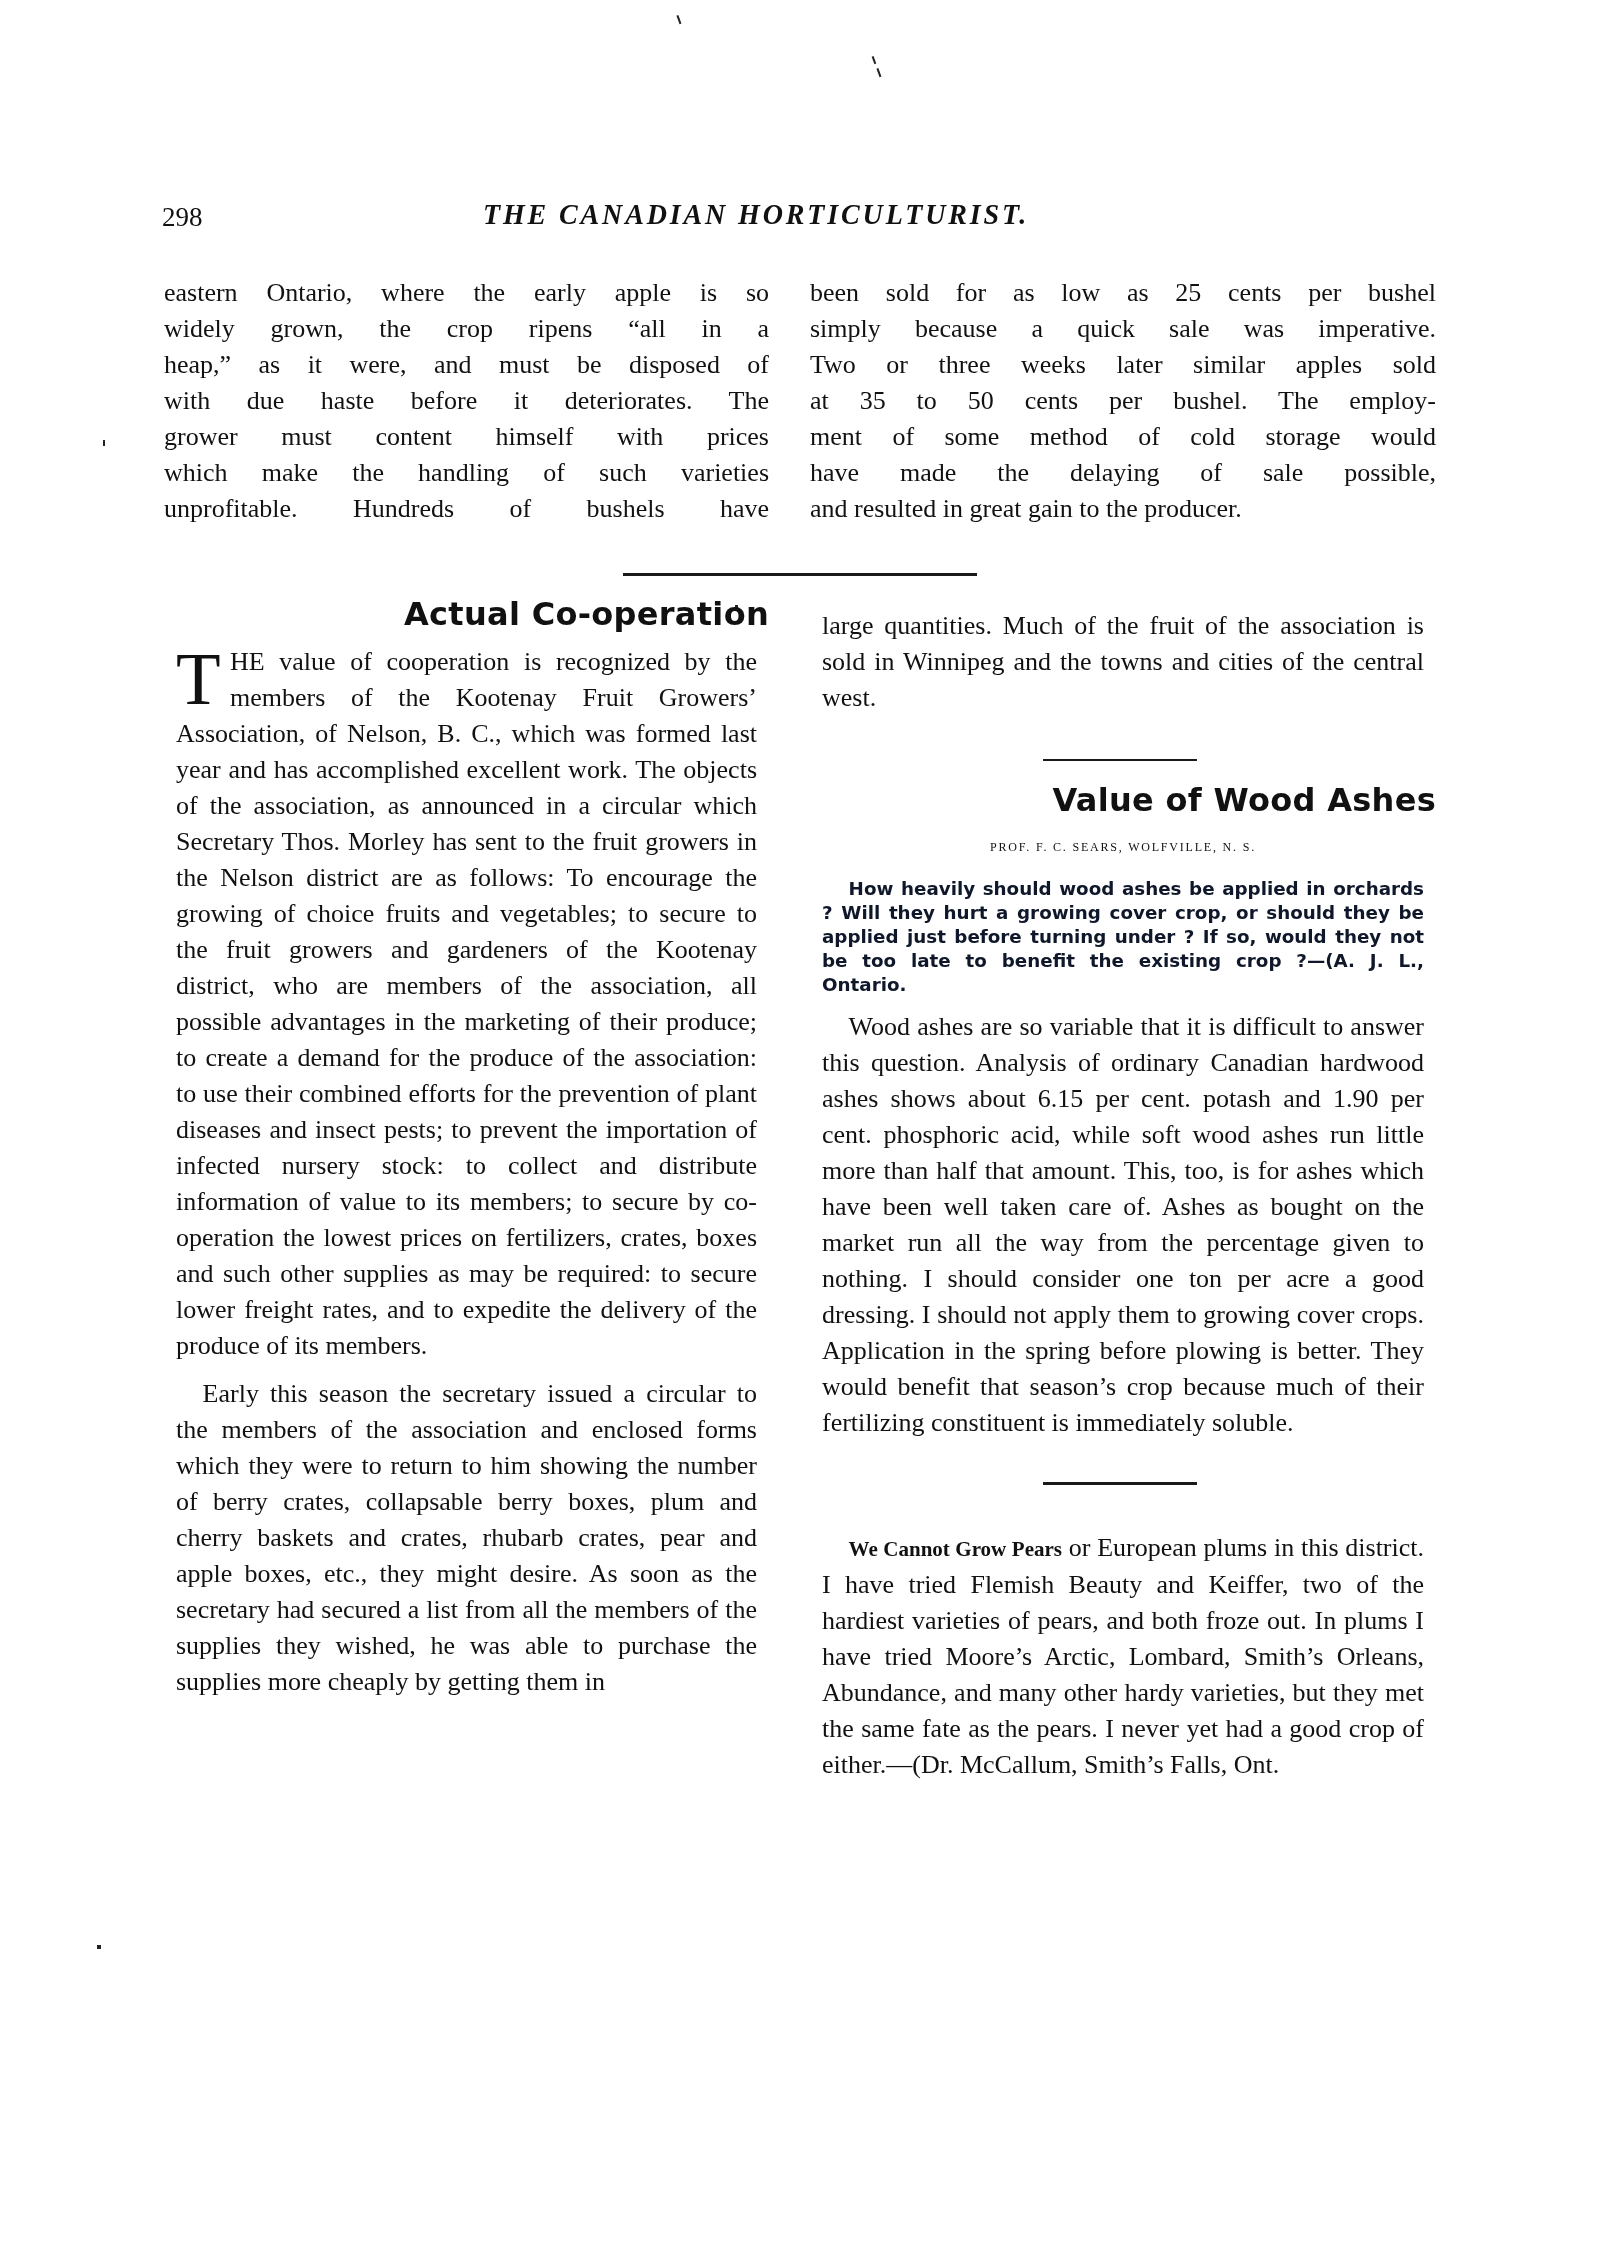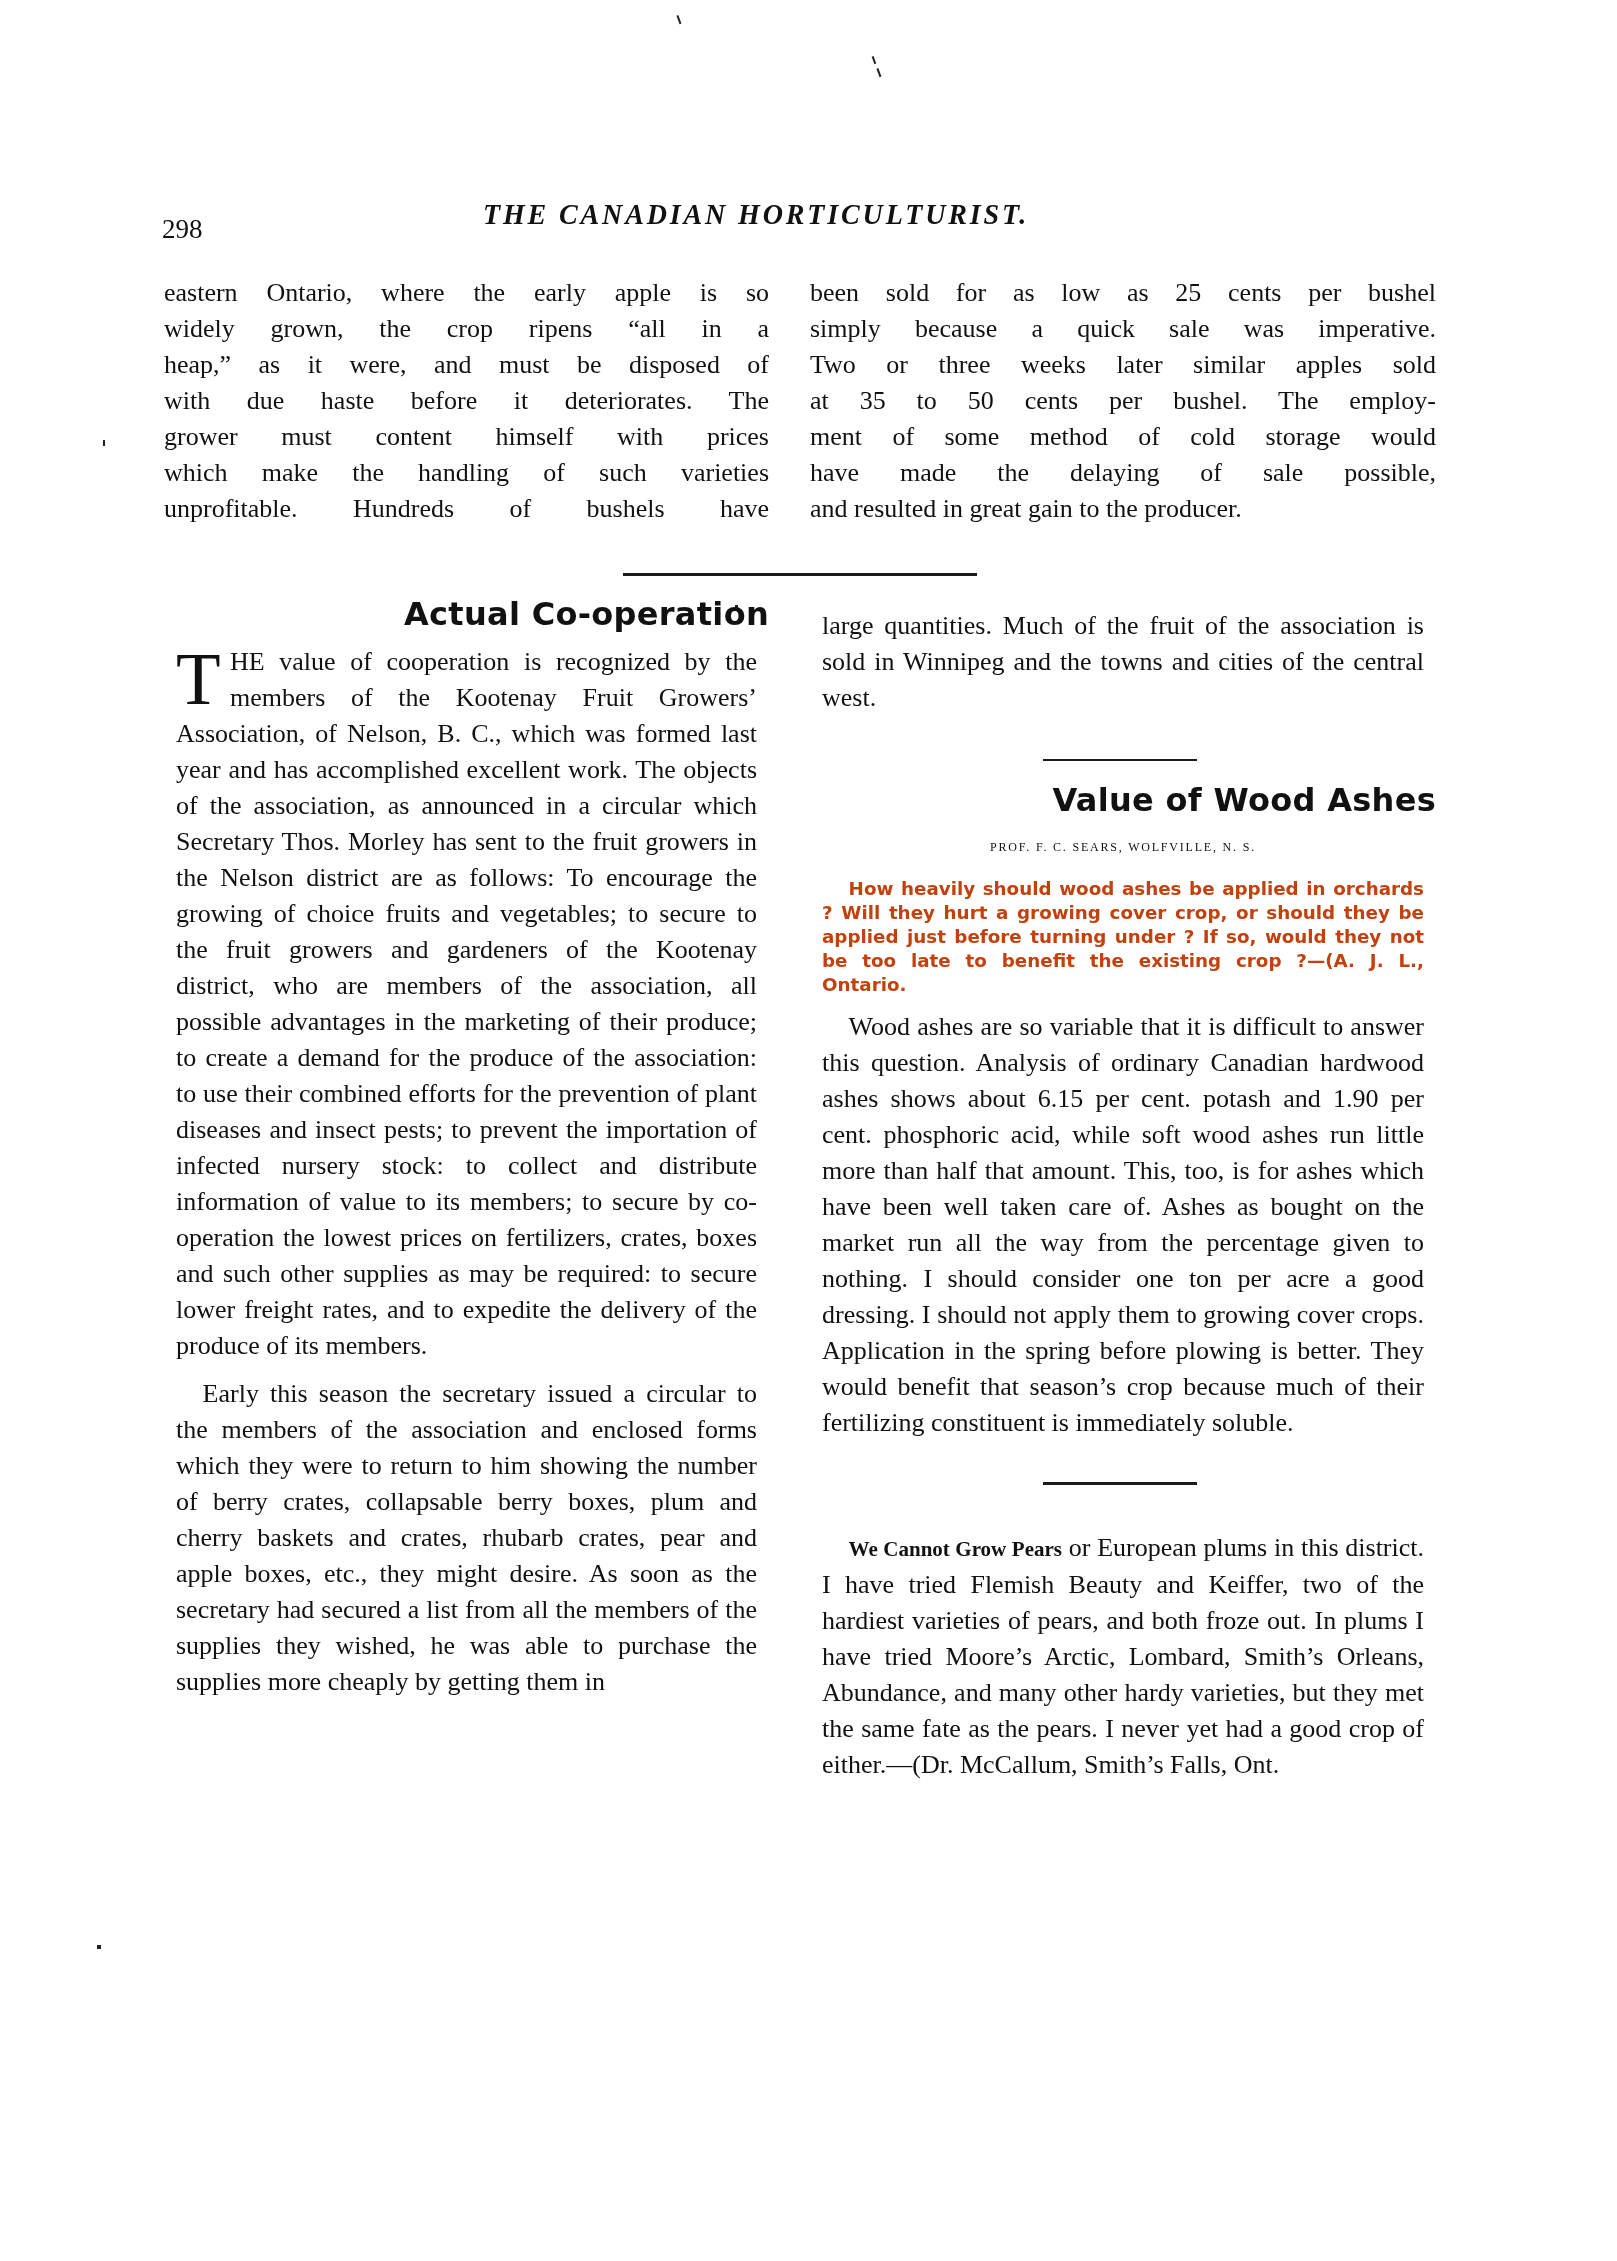--- a/index.html
+++ b/index.html
@@ -4,21 +4,21 @@
 <style>
   html, body { margin:0; padding:0; background:#ffffff; }
   body {
     width:1617px; height:2261px; position:relative; overflow:hidden;
     font-family:"Liberation Serif","DejaVu Serif",serif; color:#111;
   }
   .abs { position:absolute; }
   .speck { position:absolute; background:#222; }
 
   .running-head { top:198px; left:162px; width:951px; height:41px; }
-  .page-num { position:absolute; left:0; top:16px; font-size:27px; }
+  .page-num { position:absolute; left:0; top:4px; font-size:27px; }
   .journal-title {
     position:absolute; left:321px; top:0; font-size:29.5px; font-style:italic;
     font-weight:bold; letter-spacing:3px; transform:scaleX(0.95); transform-origin:left;
   }
 
   .col { position:absolute; font-size:26px; line-height:36px; text-align:justify; }
   .col p { margin:12px; }
   .left-col { left:164px; width:605px; }
   .right-col { left:810px; width:626px; }
 
@@ -27,21 +27,21 @@
 
   .rule { position:absolute; height:3px; background:#1a1a1a; }
 
   .headline {
     font-family:"DejaVu Sans","Liberation Sans",sans-serif; font-weight:bold;
     text-align:right; font-size:32px; letter-spacing:0.3px;
   }
   .byline { text-align:center; font-size:12px; letter-spacing:1.8px; }
   .query {
     font-family:"DejaVu Sans","Liberation Sans",sans-serif; font-size:18.3px; line-height:24px;
-    font-weight:bold; color:#c2410c;
+    font-weight:bold; color:#0f172a;
   }
   .indent { text-indent:26.6px; }
   .drop-cap {
     float:left; font-size:73px; line-height:59px; margin:5.9px 9.4px 0 0;
     font-family:"Liberation Serif","DejaVu Serif",serif;
   }
   .run-in { font-family:Liberation Serif, serif; font-weight:bold; font-size:21px; }
 </style>
 </head>
 <body>

